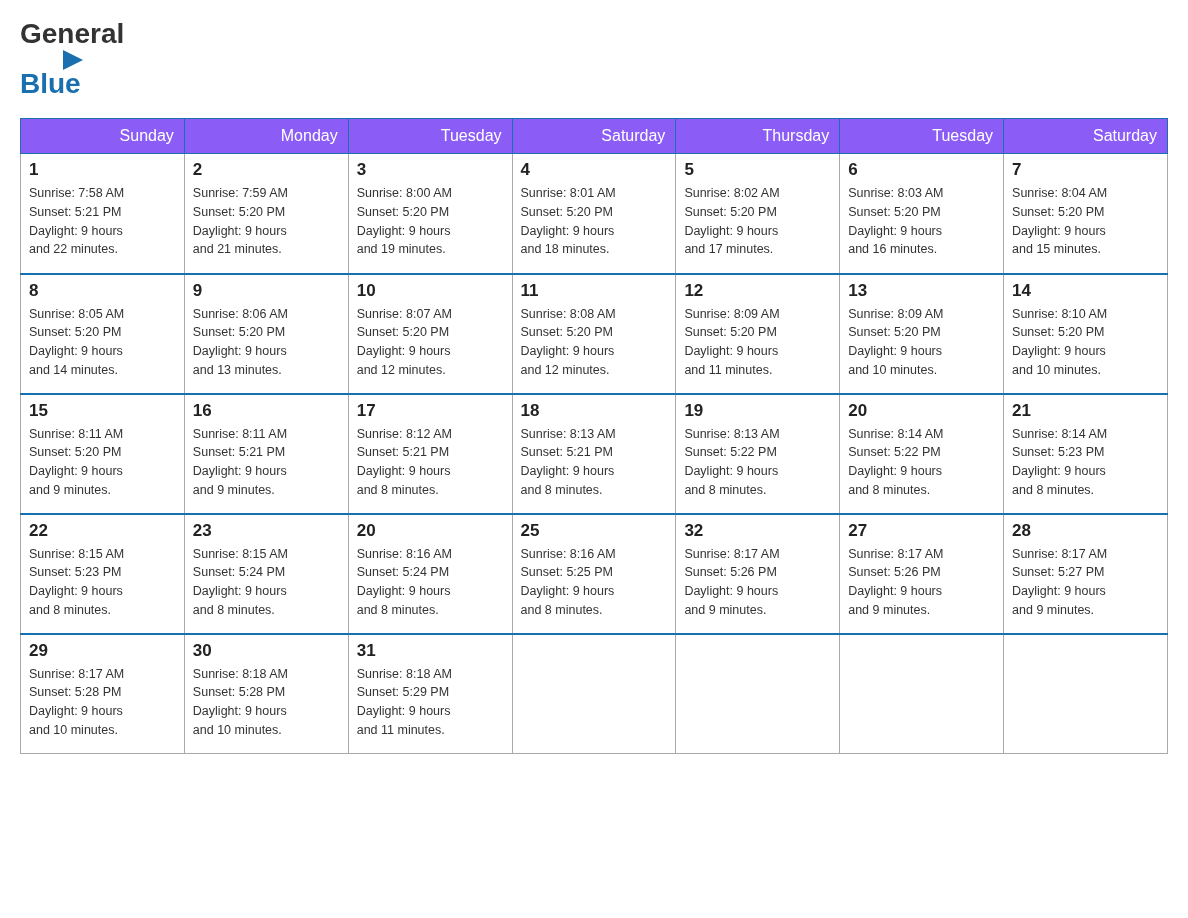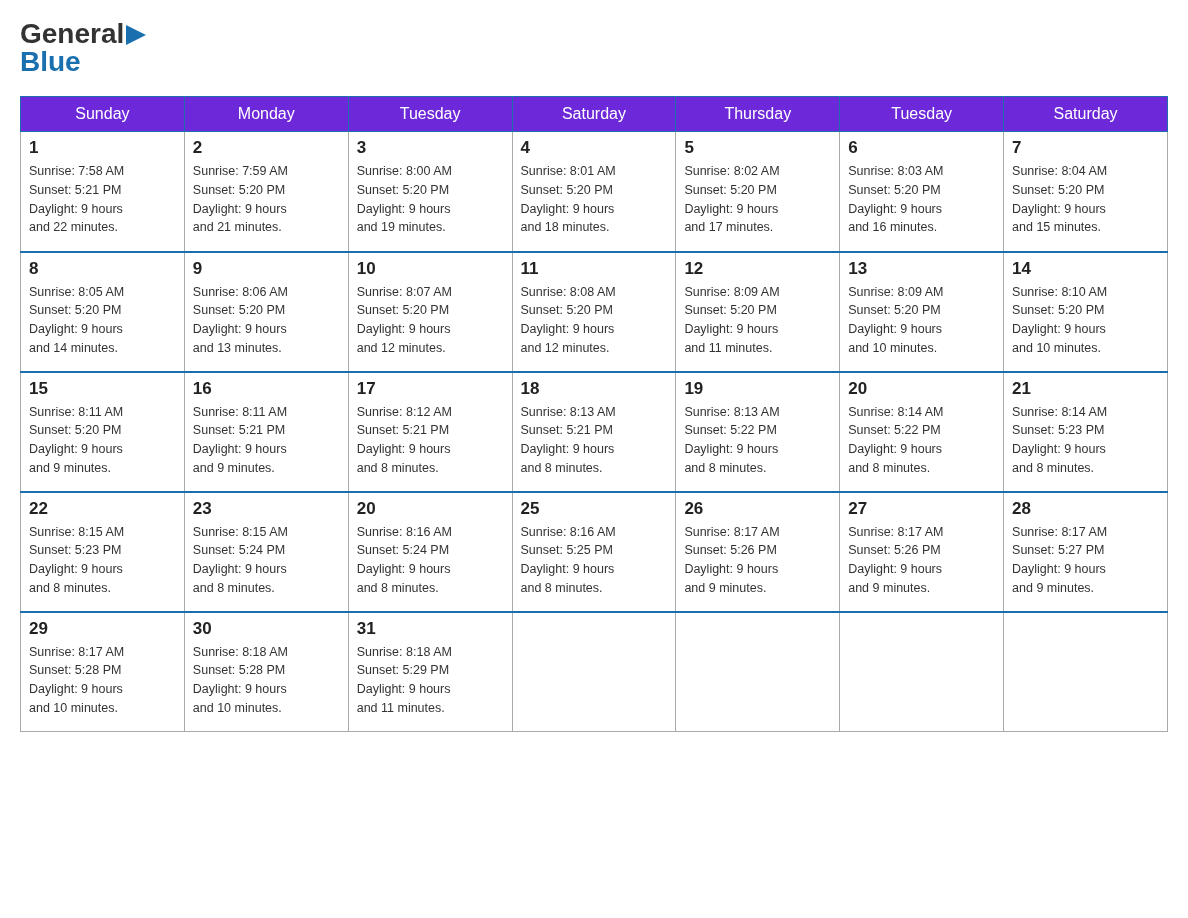--- a/index.html
+++ b/index.html
@@ -29,20 +29,21 @@
     }
     .logo-blue {
       font-size: 28px;
       font-weight: bold;
       color: #1a6faf;
       line-height: 1;
     }
     .logo-line {
       display: flex;
       align-items: center;
+      flex-direction: column;
     }
     .title-section {
       text-align: right;
     }
     .month-title {
       font-size: 52px;
       font-weight: bold;
       color: #222;
       line-height: 1.1;
     }
@@ -50,24 +51,24 @@
       font-size: 22px;
       color: #555;
       margin-top: 4px;
     }
     table {
       width: 100%;
       border-collapse: collapse;
       table-layout: fixed;
     }
     th {
-      background-color: #6d28d9;
+      background-color: #8b5cf6;
       color: #fff;
       padding: 8px 10px;
-      text-align: center;
+      text-align: right;
       font-size: 16px;
       font-weight: normal;
       border: 1px solid #1a6faf;
     }
     td {
       border: 1px solid #aaa;
       vertical-align: top;
       padding: 6px 8px;
       min-height: 100px;
       height: 120px;
@@ -349,21 +350,21 @@
         <td>
         <div class="day-number">25</div>
         <div class="day-info">
           Sunrise: 8:16 AM<br>
           Sunset: 5:25 PM<br>
           Daylight: 9 hours<br>
           and 8 minutes.
         </div>
       </td>
         <td>
-        <div class="day-number">26</div>
+        <div class="day-number">32</div>
         <div class="day-info">
           Sunrise: 8:17 AM<br>
           Sunset: 5:26 PM<br>
           Daylight: 9 hours<br>
           and 9 minutes.
         </div>
       </td>
         <td>
         <div class="day-number">27</div>
         <div class="day-info">

